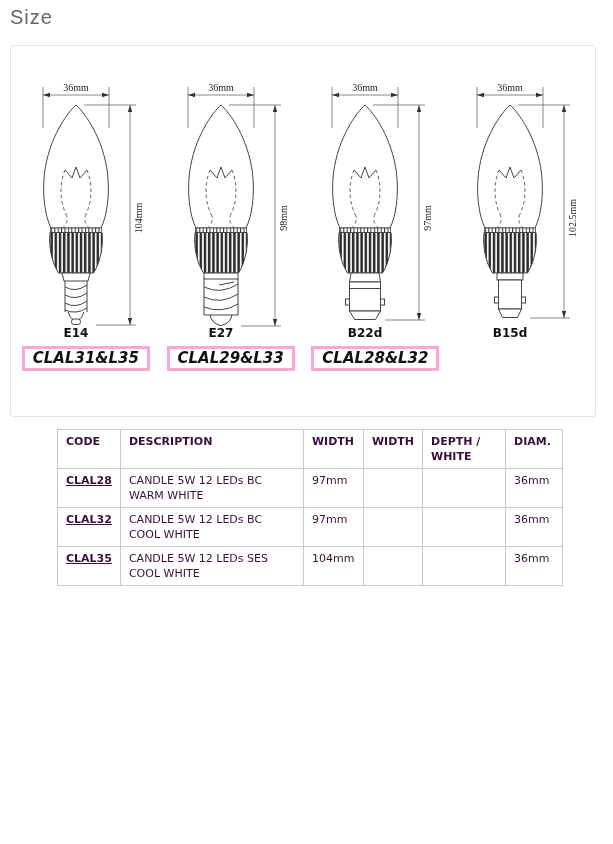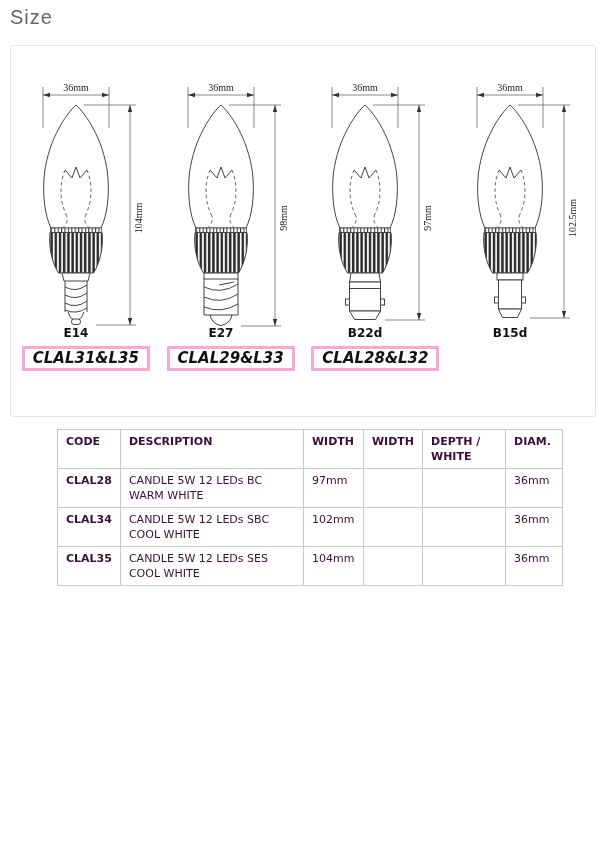--- a/index.html
+++ b/index.html
@@ -15,21 +15,21 @@
   svg .dash{stroke:#555;stroke-width:0.9;fill:none;stroke-dasharray:3.5,2.8;}
   svg .thin{stroke:#555;stroke-width:0.7;fill:none;}
   svg .arrow{fill:#333;stroke:none;}
   svg .dim-text{font-family:"Liberation Serif",serif;font-size:10px;fill:#222;}
   svg .base-text{font-family:"DejaVu Sans",sans-serif;font-weight:bold;font-size:12px;fill:#111;}
   .spec-table{margin:12px 0 0 57px;border-collapse:collapse;table-layout:fixed;
     font-family:"DejaVu Sans",sans-serif;font-size:11px;color:#3a0f3a;}
   .spec-table th,.spec-table td{border:1px solid #c9c9c9;text-align:left;vertical-align:top;
     padding:4px 8px;line-height:15px;overflow:hidden;}
   .spec-table th{font-weight:bold;}
-  .spec-table td.code{font-weight:bold;}
+  .spec-table td.code{font-weight:bold;text-decoration:underline;}
 </style>
 </head>
 <body>
 
 <svg width="0" height="0" style="position:absolute" aria-hidden="true">
   <defs>
     <pattern id="fins" width="4.2" height="8" patternUnits="userSpaceOnUse">
       <rect width="4.2" height="8" fill="#fff"></rect>
       <line x1="2" y1="0" x2="2" y2="8" stroke="#2c2c2c" stroke-width="2.5"></line>
     </pattern>
@@ -186,26 +186,26 @@
       <td>
           <div>CANDLE 5W 12 LEDs BC</div>
           <div>WARM WHITE</div>
         </td>
       <td>97mm</td>
       <td></td>
       <td></td>
       <td>36mm</td>
     </tr>
     <tr>
-      <td class="code">CLAL34</td>
+      <td class="code">CLAL32</td>
       <td>
-          <div>CANDLE 5W 12 LEDs SBC</div>
+          <div>CANDLE 5W 12 LEDs BC</div>
           <div>COOL WHITE</div>
         </td>
-      <td>102mm</td>
+      <td>97mm</td>
       <td></td>
       <td></td>
       <td>36mm</td>
     </tr>
     <tr>
       <td class="code">CLAL35</td>
       <td>
           <div>CANDLE 5W 12 LEDs SES</div>
           <div>COOL WHITE</div>
         </td>

